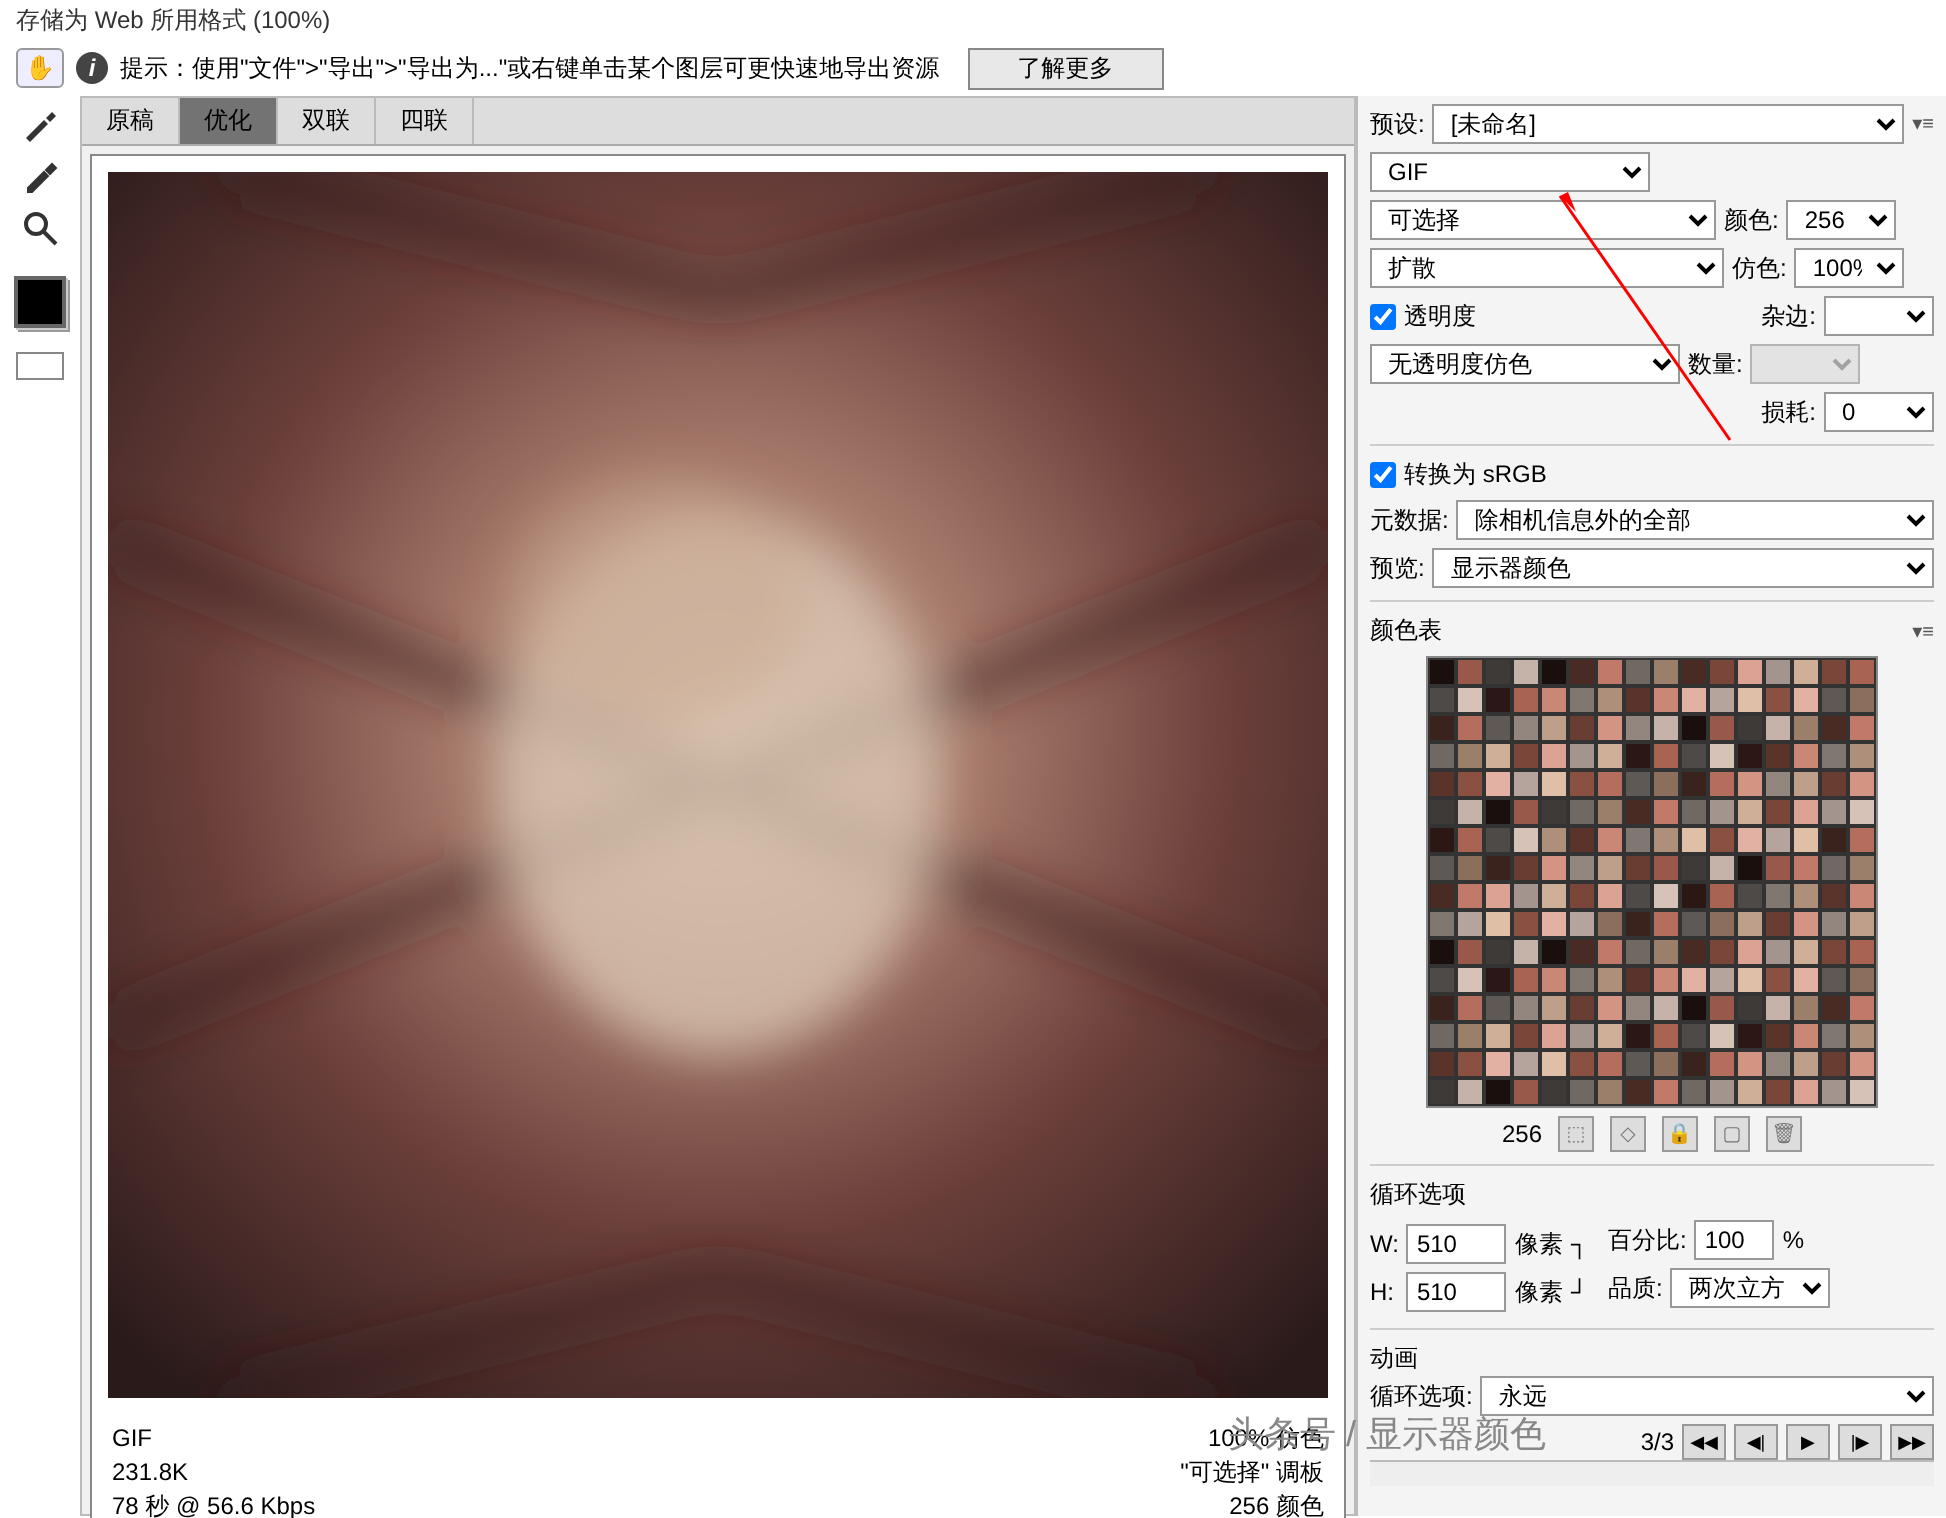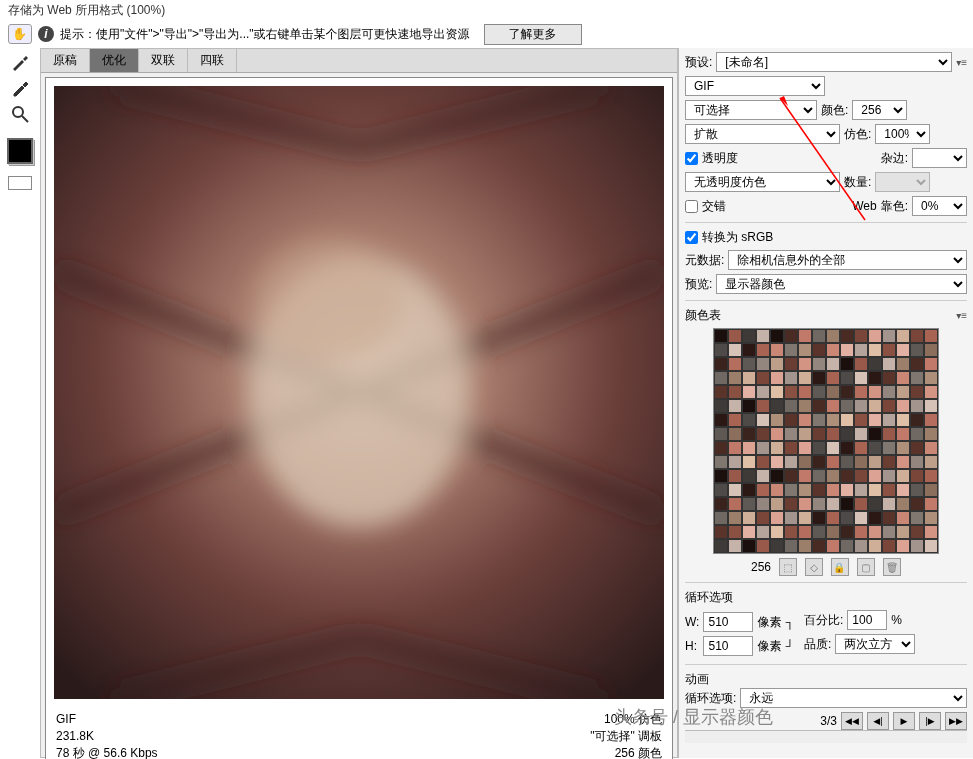--- a/index.html
+++ b/index.html
@@ -122,46 +122,43 @@
   <div class="right-panel">
     <div class="row">
       <label>预设:</label>
       <select class="sel-wide"><option>[未命名]</option></select>
       <span class="arrow">▾≡</span>
     </div>
     <div class="row">
       <select style="width:140px"><option>GIF</option></select>
     </div>
     <div class="row">
-      <select style="width:132px"><option>可选择</option></select>
+      <select style="width:173px"><option>可选择</option></select>
       <label>颜色:</label>
       <select style="width:55px"><option>256</option></select>
     </div>
     <div class="row">
-      <select style="width:155px"><option>扩散</option></select>
+      <select style="width:177px"><option>扩散</option></select>
       <label>仿色:</label>
       <select style="width:55px"><option>100%</option></select>
     </div>
     <div class="row">
       <input type="checkbox" checked="" style="">
       <label>透明度</label>
       <label style="margin-left:auto">杂边:</label>
       <select style="width:55px"><option></option></select>
     </div>
     <div class="row">
       <select style="width:155px"><option>无透明度仿色</option></select>
       <label>数量:</label>
       <select style="width:55px;background:#ddd" disabled=""></select>
     </div>
-    <div class="row">
-      <input type="checkbox" style="">
-      <label>交错</label>
-      <label style="margin-left:auto">Web</label>
-      <label>靠色:</label>
-      <select style="width:55px"><option>0%</option></select>
+    <div class="row" style="justify-content:flex-end">
+      <label>损耗:</label>
+      <select style="width:55px"><option>0</option></select>
     </div>
 
     <div class="section">
       <div class="row">
           <input type="checkbox" checked="" style="">
           <label>转换为 sRGB</label>
         </div>
       <div class="row">
           <label>元数据:</label>
           <select class="sel-wide"><option>除相机信息外的全部</option></select>

